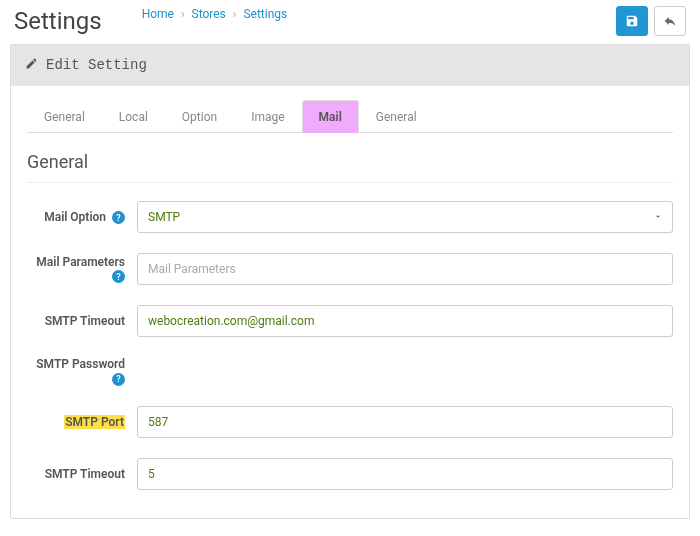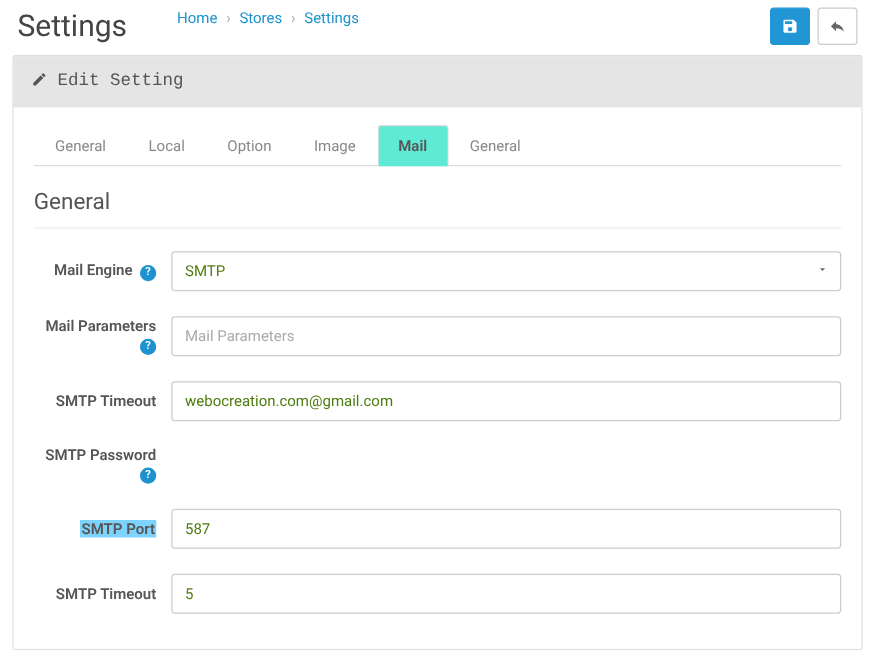--- a/index.html
+++ b/index.html
@@ -67,21 +67,21 @@
     cursor: pointer;
     border: 1px solid transparent;
     border-bottom: none;
     margin-bottom: -1px;
     border-radius: 3px 3px 0 0;
   }
   .tab.active {
     color: #555;
     font-weight: 600;
     border-color: #ddd;
-    background: #5eead4;
+    background: #f0abfc;
   }
   .section-title {
     font-size: 18px;
     color: #555;
     font-weight: 400;
     padding-bottom: 10px;
     border-bottom: 1px solid #eee;
     margin-bottom: 18px;
   }
   
@@ -135,21 +135,21 @@
   .form-control::placeholder { color: #aaa; }
   .hostname-overlay {
     position: absolute;
     border: 2px solid #d33;
     height: 16px;
     top: 8px;
     left: 66px;
     width: 96px;
     pointer-events: none;
   }
-  .hl { background: #7dd3fc; padding: 0 1px; }
+  .hl { background: #fde047; padding: 0 1px; }
 </style>
 </head>
 <body>
 
 <div class="topbar">
   <div class="top-left">
     <h1 class="page-title">Settings</h1>
     <nav class="breadcrumb">
       <a href="#">Home</a>
       <span class="sep">›</span>
@@ -186,21 +186,21 @@
       <div class="tab">Option</div>
       <div class="tab">Image</div>
       <div class="tab active">Mail</div>
       <div class="tab">General</div>
     </div>
 
     <h2 class="section-title">General</h2>
 
     <div class="form-row">
       <label class="form-label">
-        <span>Mail Engine</span>
+        <span>Mail Option</span>
         <span class="help">?</span>
       </label>
       <div class="form-control-wrap">
         <select class="form-select">
           <option>SMTP</option>
         </select>
         <span class="select-chevron">
           <svg width="10" height="10" viewBox="0 0 24 24" fill="currentColor">
               <path d="M7 10l5 5 5-5z"></path>
             </svg>

